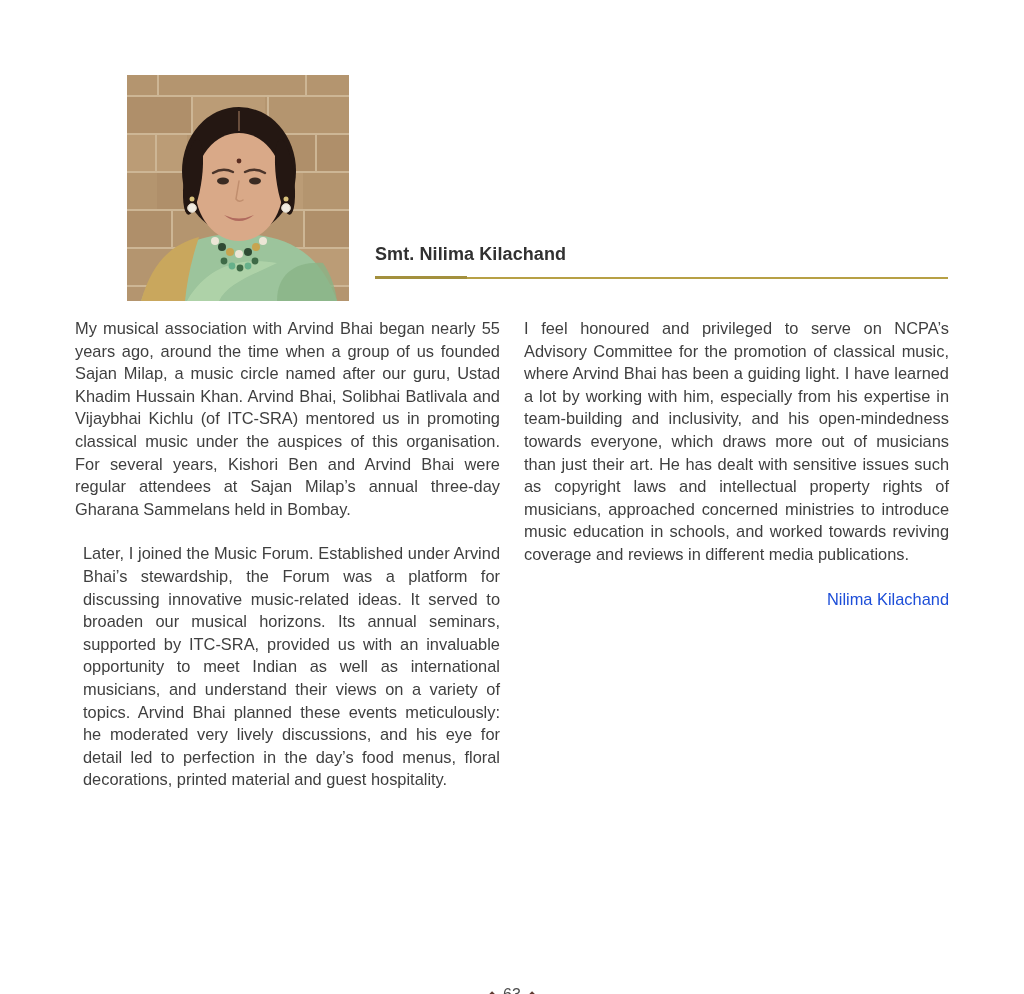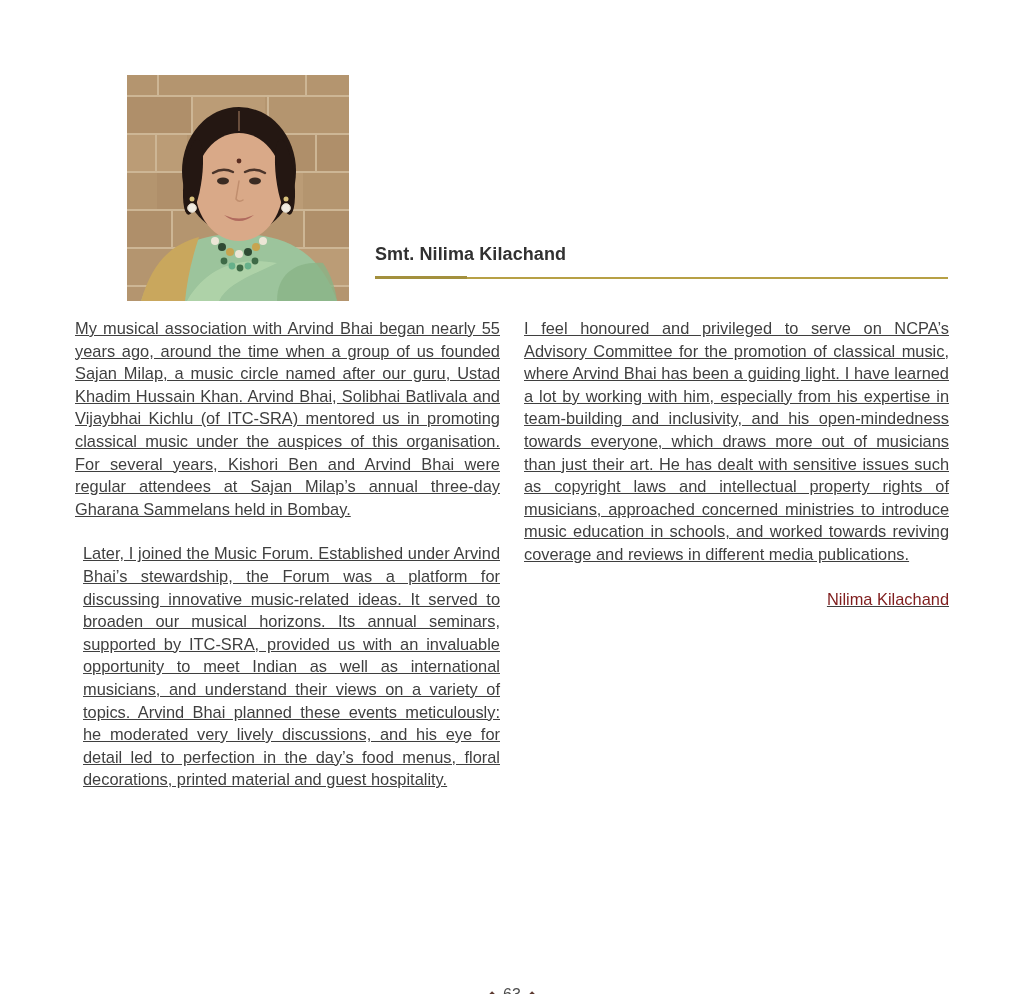--- a/index.html
+++ b/index.html
@@ -47,27 +47,26 @@
     width: 874px;
     display: flex;
     gap: 24px;
   }
   .col {
     width: 425px;
     font-size: 16.4px;
     line-height: 22.6px;
     color: #3f3f3f;
     text-align: justify;
-    text-decoration: underline;
   }
   .col p { margin: 0 0 22px 0; }
   .col p:last-child { margin-bottom: 0; margin-left: 8px; }
   .signature {
     text-align: right;
-    color: #7f1d1d;
+    color: #1d4ed8;
     font-size: 16.4px;
     line-height: 22.6px;
   }
 
   
   .footer {
     position: absolute;
     left: 0; top: 986px;
     width: 1024px;
     text-align: center;

